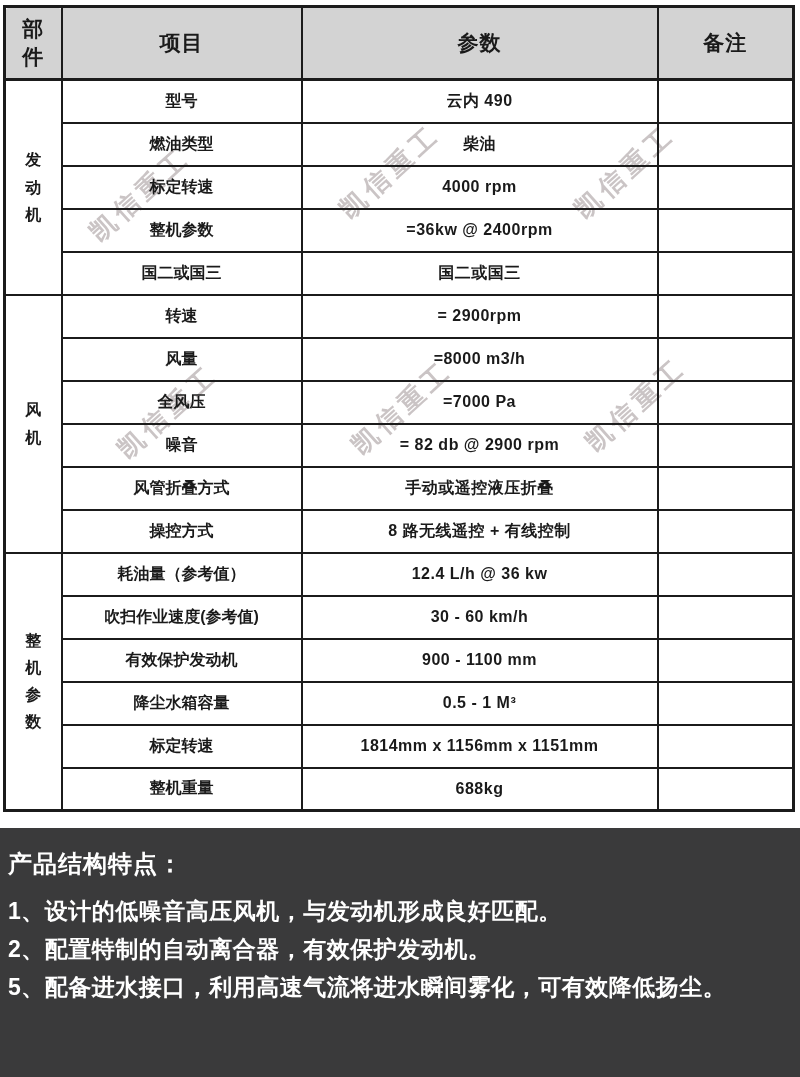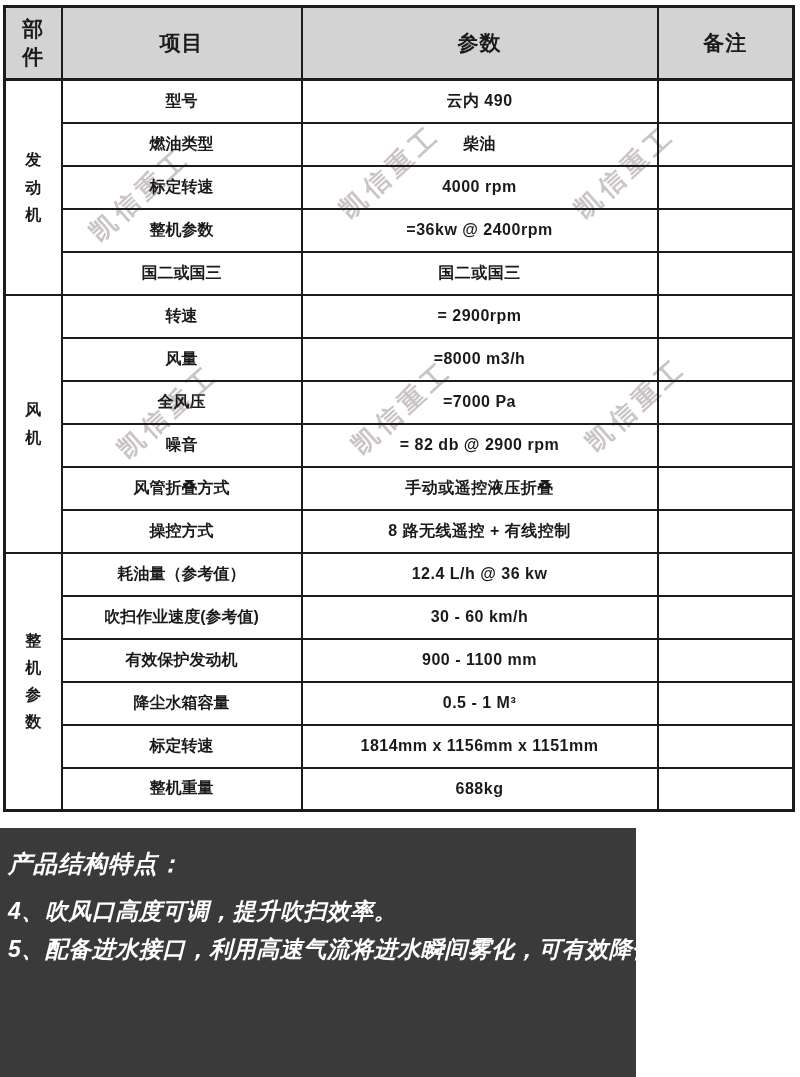--- a/index.html
+++ b/index.html
@@ -50,23 +50,23 @@
     position:absolute;
     transform:translate(-50%,-50%) rotate(-42deg);
     font-size:26px;font-weight:bold;letter-spacing:5px;
     color:var(--watermark);opacity:0.75;
     white-space:nowrap;pointer-events:none;z-index:0;
   }
   table.spec{z-index:1;}
 
   
   .features{
-    position:absolute;left:0;top:828px;width:636px;height:249px;
+    position:absolute;left:0;top:828px;width:800px;height:249px;
     background:var(--dark-bg);color:#ffffff;
-    padding:20px 8px 0 8px;z-index:2;font-style:italic;
+    padding:20px 8px 0 8px;z-index:2;
   }
   .features .f-title{
     font-size:24px;font-weight:bold;letter-spacing:1px;margin-bottom:12px;
   }
   .features .f-item{
     font-size:23px;font-weight:bold;letter-spacing:0.5px;
     line-height:38px;white-space:nowrap;
   }
 </style>
 </head>
@@ -186,17 +186,18 @@
       <tr>
         <td class="item">整机重量</td>
         <td class="val">688kg</td>
         <td class="remark"></td>
       </tr>
     </tbody>
   </table>
 
   <div class="features">
     <div class="f-title">产品结构特点：</div>
-    <div class="f-item">4、吹风口高度可调，提升吹扫效率。</div>
+    <div class="f-item">1、设计的低噪音高压风机，与发动机形成良好匹配。</div>
+    <div class="f-item">2、配置特制的自动离合器，有效保护发动机。</div>
     <div class="f-item">5、配备进水接口，利用高速气流将进水瞬间雾化，可有效降低扬尘。</div>
   </div>
 
 </div>
 
 </body></html>

